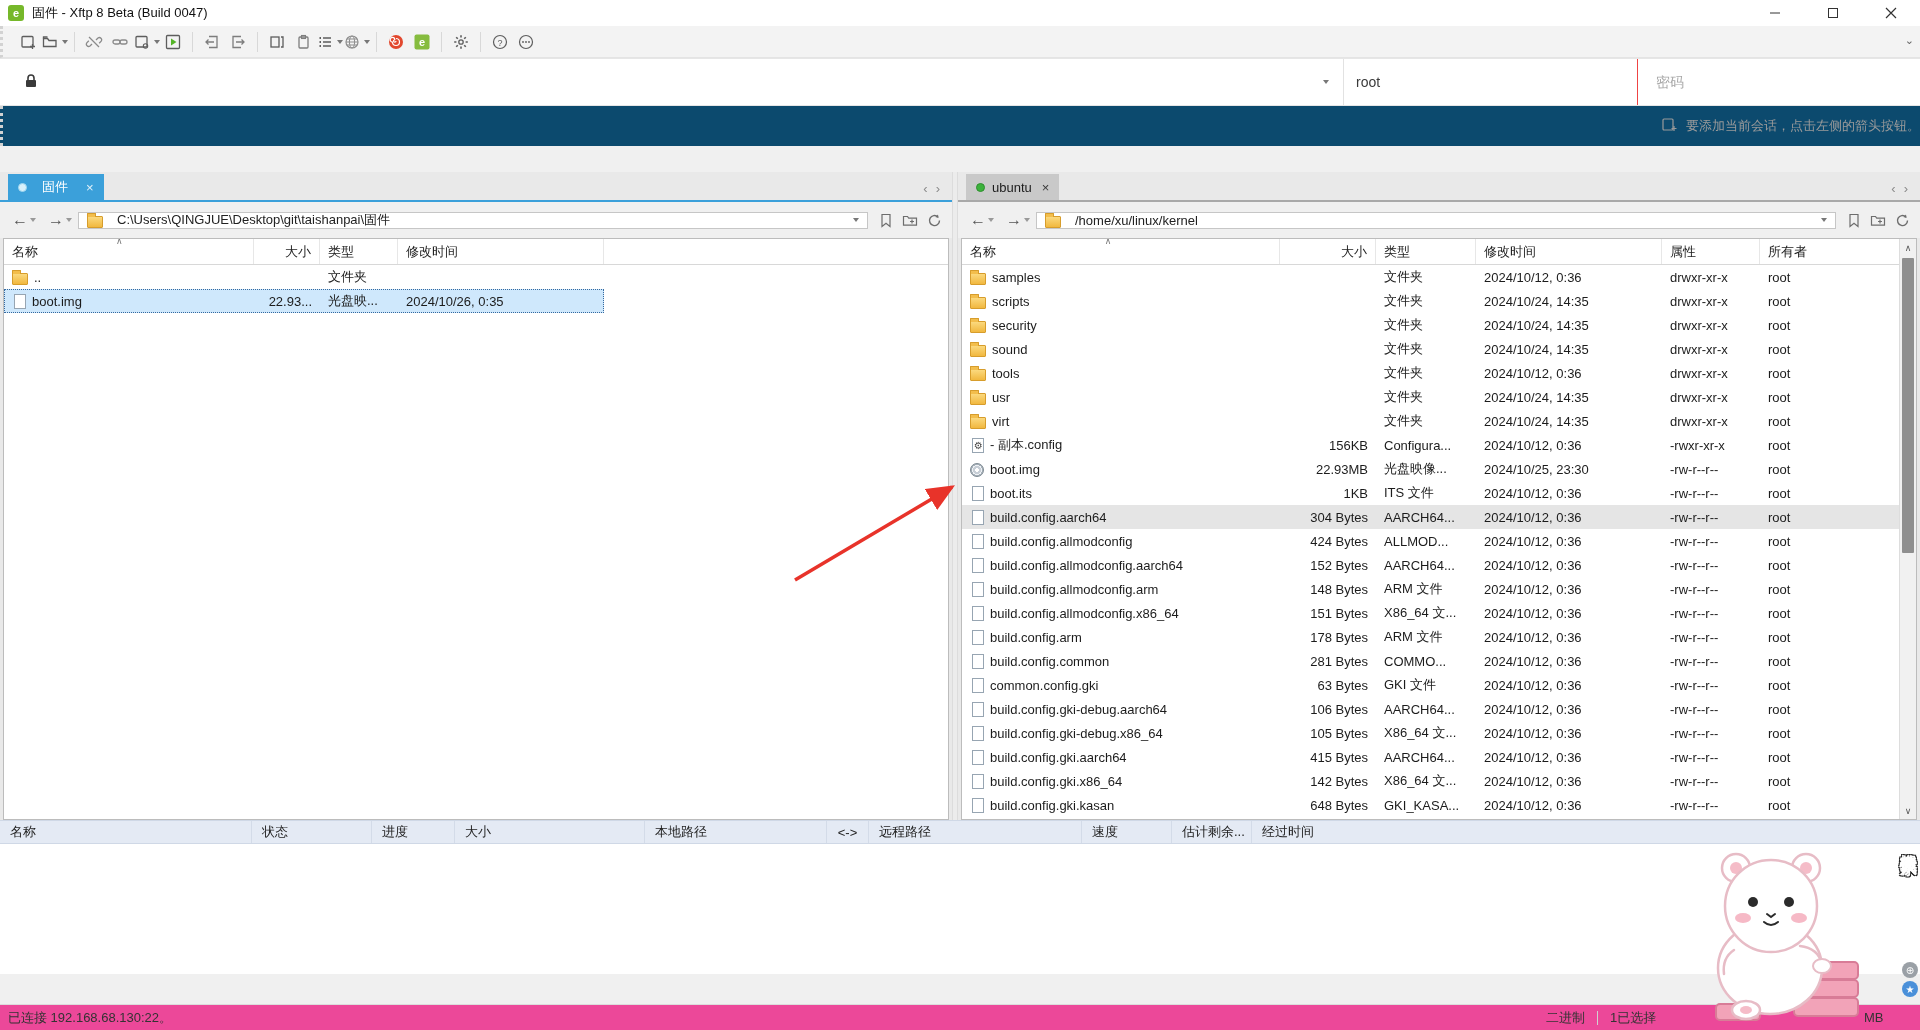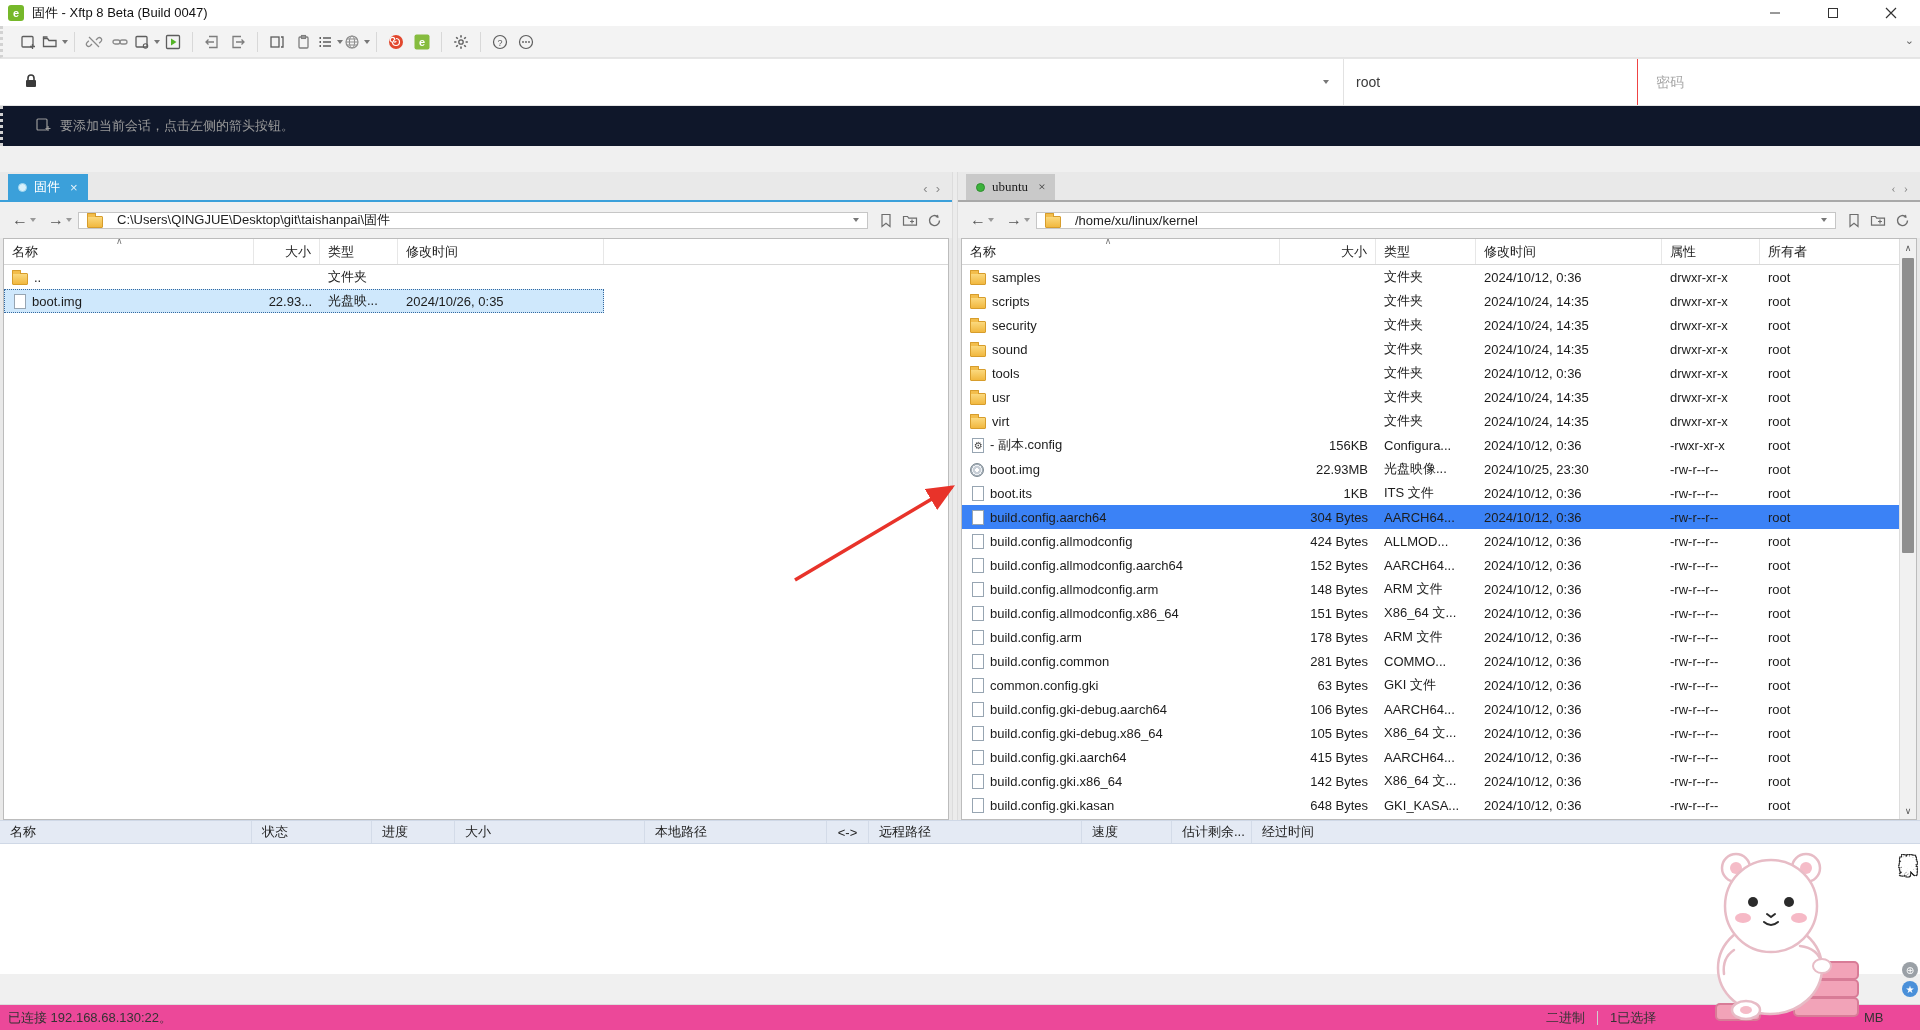--- a/index.html
+++ b/index.html
@@ -35,36 +35,36 @@
   .cfield { height:100%; display:flex; align-items:center; }
   .cfield input { border:none; outline:none; font-size:14px; color:#3a3a3a; width:100%; font-family:inherit; background:transparent; }
   .cfield input::placeholder { color:#a8a8a8; }
   .cf-host { width:1343px; padding-left:24px; position:relative; }
   .cf-host .lock { margin-right:12px; flex:none; }
   .cf-host .dd { position:absolute; right:14px; }
   .cf-user { width:294px; border-left:1px solid #e2e2e2; padding-left:12px; }
   .cf-pass { flex:1; border-left:1px solid #ef4444; padding-left:18px; }
 
   
-  .infobar { height:40px; background:#0f172a; display:flex; align-items:center; padding-left:32px; color:#9a9a9a;
-    border-left:3px dotted #d2d2d2; }
+  .infobar { height:40px; background:#0c4a6e; display:flex; align-items:center; padding-left:16px; color:#9a9a9a;
+    border-left:3px dotted #d2d2d2;justify-content:flex-end; }
   .infobar svg { margin-right:8px; }
 
   
   .main { position:absolute; top:172px; left:0; width:1920px; height:648px; display:flex; background:#e9e9e9; }
   .pane { height:100%; position:relative; }
   .pane-left { width:952px; }
   .splitter { width:6px; background:#ececec; border-left:1px solid #dcdcdc; border-right:1px solid #dcdcdc; cursor:col-resize; }
   .pane-right { width:962px; }
 
   .tabbar { height:30px; display:flex; align-items:flex-end; background:#e9e9e9; position:relative; }
   .pane-left .tabbar { border-bottom:2px solid #3ba0da; }
-  .pane-right .tabbar { border-bottom:2px solid #a9a9a9;font-family:Liberation Serif, serif; }
+  .pane-right .tabbar { border-bottom:2px solid #a9a9a9; }
   .tab { height:26px; display:flex; align-items:center; padding:0 10px; margin-left:8px; font-size:13px; }
-  .tab-blue { background:#3ba0da; color:#fff; }
+  .tab-blue { background:#3ba0da; color:#fff;gap:8px; }
   .tab-gray { background:#c9c9c9; color:#1c1c1c; }
   .tab-dot { width:9px; height:9px; border-radius:50%; margin-right:7px; }
   .dot-cyan { background:#d9f1fb; border:1px solid #9fd6ef; }
   .dot-green { background:#3cb23c; border:1px solid #2e8f2e; }
   .tab-close { margin-left:10px; font-size:13px; opacity:.85; }
   .tab-scroll { position:absolute; right:4px; bottom:4px; color:#8b8b8b; font-size:13px; letter-spacing:8px; }
 
   .pathbar { height:36px; display:flex; align-items:center; background:#f0f0f0; padding:0 6px; }
   .nav-arrow { color:#555; font-size:16px; margin:0 2px 0 6px; }
   .nav-caret { width:0;height:0;border-left:3px solid transparent;border-right:3px solid transparent;border-top:4px solid #999; margin-right:6px; }
@@ -88,21 +88,21 @@
 
   .pane-left  .col-name{width:250px;} .pane-left .col-size{width:66px;} .pane-left .col-type{width:78px;} .pane-left .col-date{width:206px;}
   .pane-left  .col-fill{flex:1; border-right:none;}
   .pane-left  .frow { width:600px; }
   .pane-right .col-name{width:318px;} .pane-right .col-size{width:96px;} .pane-right .col-type{width:100px;}
   .pane-right .col-date{width:186px;} .pane-right .col-attr{width:98px;} .pane-right .col-owner{flex:1; border-right:none;}
   .pane-right .rows { right:17px; }
   .pane-right .frow { width:100%; }
 
   .frow.selected { background:#cfe8fc; outline:1px dotted #35699f; outline-offset:-1px; }
-  .frow.highlighted { background:#3b82f6;align-items:flex-end; }
+  .frow.highlighted { background:#e5e5e5;align-items:flex-end; }
 
   .ficon { width:16px; height:16px; margin-right:6px; flex:none; position:relative; }
   .ficon-folder { height:12px; margin-top:3px; background:linear-gradient(#fbd97e,#f1b83f); border:1px solid #d79d2c; border-radius:1px; }
   .ficon-folder::before { content:""; position:absolute; top:-4px; left:-1px; width:7px; height:3px; background:#f3be4c; border:1px solid #d79d2c; border-bottom:none; border-radius:1px 1px 0 0; }
   .ficon-file { width:12px; height:15px; margin-left:2px; background:#fff; border:1px solid #97a5b2; }
   .ficon-gear { width:12px; height:15px; margin-left:2px; background:#fff; border:1px solid #97a5b2; }
   .ficon-gear::after { content:"⚙"; position:absolute; font-size:10px; line-height:10px; top:2px; left:1px; color:#4a4a4a; }
   .ficon-disc { width:14px; height:14px; margin-top:1px; border-radius:50%; border:1px solid #7d8992;
     background:radial-gradient(circle at 50% 50%, #ffffff 0 2px, #c7ced6 2px 4px, #eef1f4 4px 5px, #a9b3bc 5px 7px); }
 

